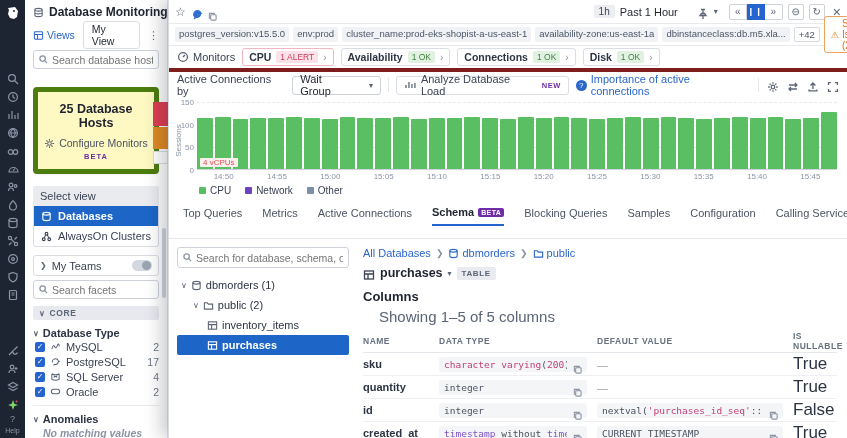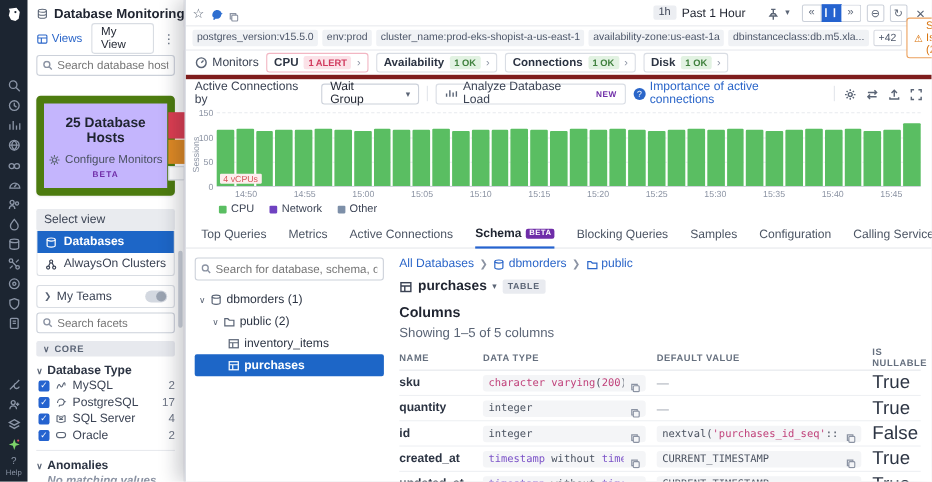--- a/index.html
+++ b/index.html
@@ -26,21 +26,21 @@
   .sb-views { display:flex; align-items:center; gap:8px; height:22px; padding:0 8px; background:#fff; }
   .views-btn { color:#2b66c9; font-size:10.5px; display:flex; gap:3px; align-items:center; }
   .myview { background:#fff; border:1px solid #d9dde3; border-radius:3px; padding:1px 8px; font-size:10.5px; color:#1f2430; }
   .dots { color:#5b6576; font-size:11px; }
   .sb-search, .facet-search { display:flex; align-items:center; gap:4px; margin:4px 8px 0;
         border:1px solid #ccd1da; border-radius:3px; height:19px; padding:0 5px; background:#fff; }
   .sb-search input, .facet-search input, .tree-search input { border:0; outline:0; width:100%;
         font-size:10.5px; color:#3b4354; font-family:"Liberation Sans",sans-serif; }
   .mag { width:9px; height:9px; stroke:#8b93a3; fill:none; stroke-width:1.4; flex:none; }
 
-  .hosts-card { margin:18px 8px 0; border:7px solid #4d7c0f; border-radius:4px; background:#c4b5fd;
+  .hosts-card { margin:18px 8px 0; border:5px solid #4d7c0f; border-radius:4px; background:#fef9c3;
         box-shadow:0 1px 2px rgba(20,25,35,.06); text-align:center; padding:10px 4px 8px; }
   .hosts-card .n { font-size:12.5px; font-weight:bold; color:#1f2430; }
   .hosts-card .cfg { display:flex; justify-content:center; gap:4px; align-items:center; margin-top:7px; font-size:10.5px; color:#4b5262; }
   .beta-txt { display:block; margin-top:3px; font-size:7.5px; font-weight:bold; letter-spacing:1px; color:#6f2da8; }
 
   .mini-blocks { position:absolute; right:-1px; top:102px; width:15px; }
   .mini-blocks .r { height:24px; background:#de3e52; }
   .mini-blocks .o { height:22px; background:#e08a24; margin-top:1px; }
   .mini-blocks .w { height:13px; background:#fff; border:1px solid #d9dde3; margin-top:2px; }
 
@@ -99,21 +99,21 @@
   .tag.plus { background:#fff; border:1px solid #d7dae1; }
   .p-tags .right { margin-left:auto; display:flex; gap:5px; }
   .btn-setup { display:flex; align-items:center; gap:3px; border:1px solid #eca05c; border-radius:3px;
         padding:1px 6px; font-size:10px; color:#d9730d; background:#fff; }
 
   .p-monitors { height:26px; flex:none; display:flex; align-items:center; gap:7px; padding:0 8px; border-bottom:4px solid #7f1d1d; }
   .mon-label { display:flex; align-items:center; gap:4px; font-size:11px; color:#3b4354; }
   .pill { display:flex; align-items:center; gap:5px; border:1px solid #d9dde4; border-radius:3px; height:18px; padding:0 6px; background:#fff; }
   .pill.alert { border-color:#f2b6c3; }
   .pill .pl { font-size:10.5px; font-weight:bold; color:#2c3443; }
-  .badge { font-size:8.5px; font-weight:bold; border-radius:2px; padding:1px 4px; white-space:nowrap; }
+  .badge { font-size:8.5px; font-weight:normal; border-radius:2px; padding:1px 4px; white-space:nowrap; }
   .badge.alert { background:#fbe2e8; color:#d13a5e; }
   .badge.ok { background:#e2f2e2; color:#41823f; }
   .pill .pc { color:#8b93a3; font-size:10px; }
 
   .p-controls { height:26px; flex:none; display:flex; align-items:center; gap:7px; padding:0 8px; }
   .ctl-label { font-size:11px; color:#3b4354; }
   .select-box { display:flex; align-items:center; gap:14px; border:1px solid #ccd1da; border-radius:3px; height:19px; padding:0 7px; font-size:11px; color:#1f2430; background:#fff; }
   .vsep { width:1px; height:14px; background:#e3e6eb; }
   .btn-analyze { display:flex; align-items:center; gap:5px; border:1px solid #d9dde4; border-radius:3px; height:19px; padding:0 7px; font-size:11px; color:#3b4354; background:#fff; }
   .new-badge { font-size:7.5px; font-weight:bold; color:#6f2da8; letter-spacing:.5px; }
@@ -129,21 +129,21 @@
   .ytick { position:absolute; left:-20px; width:17px; text-align:right; font-size:8px; color:#8b93a3; transform:translateY(-4px); }
   .bars { position:absolute; left:0; right:0; bottom:1px; top:0; display:flex; align-items:flex-end; gap:2px; }
   .bar { flex:1; background:#5abe62; border-radius:1px 1px 0 0; }
   .threshold { position:absolute; left:3px; bottom:3px; font-size:8px; color:#d45558; background:#fdeeee; padding:0 3px; border-radius:1px; }
   .x-axis { margin-left:22px; position:relative; height:12px; }
   .xtick { position:absolute; top:2px; font-size:8px; color:#8b93a3; transform:translateX(-50%); }
   .legend { margin:3px 0 0 24px; display:flex; gap:14px; align-items:center; }
   .legend-item { display:flex; align-items:center; gap:4px; font-size:10px; color:#3b4354; }
   .legend-sq { width:7px; height:7px; border-radius:1px; }
 
-  .p-tabs { flex:none; display:flex; gap:20px; padding:6px 14px 0; border-bottom:1px solid #e6e8ec; margin-top:4px; }
+  .p-tabs { flex:none; display:flex; gap:20px; padding:6px 14px 13px; border-bottom:1px solid #e6e8ec; margin-top:4px; }
   .ptab { font-size:11px; color:#4c5564; padding-bottom:6px; display:flex; gap:4px; align-items:center; white-space:nowrap; }
   .ptab.active { color:#1f2430; font-weight:bold; border-bottom:2px solid #2563cf; margin-bottom:-1px; }
   .beta-chip { font-size:7px; font-weight:bold; background:#6f2da8; color:#fff; border-radius:2px; padding:1px 3px; letter-spacing:.4px; }
 
   .p-content { flex:1; display:flex; gap:14px; padding:8px 10px 0 8px; overflow:hidden; }
   .tree-panel { width:172px; flex:none; }
   .tree-search { display:flex; align-items:center; gap:4px; border:1px solid #ccd1da; border-radius:3px; height:21px; padding:0 5px; background:#fff; }
   .tree { margin-top:7px; }
   .tree-row { display:flex; align-items:center; gap:4px; height:20px; font-size:11px; color:#2c3443; border-radius:2px; padding-left:4px; }
   .tree-row .ti { width:11px; height:11px; flex:none; color:#5b6576; }
@@ -157,21 +157,21 @@
   .breadcrumb { display:flex; align-items:center; gap:5px; font-size:11px; color:#2b66c9; }
   .breadcrumb .sep { color:#8b93a3; font-size:9px; }
   .bc-item { display:flex; align-items:center; gap:3px; }
   .bi { width:11px; height:11px; color:#2b66c9; }
   .bi svg { width:11px; height:11px; stroke:currentColor; fill:none; stroke-width:1.2; }
   .table-title { display:flex; align-items:center; gap:5px; margin-top:7px; }
   .table-title .nm { font-size:12.5px; font-weight:bold; color:#1f2430; }
   .caret { color:#5b6576; font-size:8px; }
   .table-badge { font-size:8px; font-weight:bold; letter-spacing:.6px; background:#e9ebf0; color:#5b6576; border-radius:2px; padding:2px 5px; }
   .columns-h { font-size:13px; font-weight:bold; color:#1f2430; margin-top:9px; }
-  .showing { font-size:12px; color:#5b6576; margin-top:4px; }
+  .showing { font-size:15px; color:#5b6576; margin-top:4px;margin-left:16px; }
   .cols-table { margin-top:5px; width:100%; }
   .crow { display:grid; grid-template-columns:76px 158px 196px 1fr; align-items:center; border-bottom:1px solid #eef0f3; min-height:23px; padding:1px 0; }
   .crow.head { border-bottom:1px solid #e4e7ec; min-height:18px; }
   .hcell { font-size:8.5px; font-weight:bold; color:#66707f; letter-spacing:.5px; }
   .cname { font-size:11px; font-weight:bold; color:#2c3443; }
   .chipcell { display:flex; align-items:center; justify-content:space-between; gap:6px; background:#f4f5f7;
         border-radius:3px; padding:2px 5px; margin-right:10px; }
   .code { font-family:"DejaVu Sans Mono",monospace; font-size:9.5px; white-space:nowrap; overflow:hidden; }
   .seg-plain { color:#4a5260; } .seg-str { color:#c0417a; } .seg-kw { color:#7b52c8; } .seg-num { color:#c0417a; }
   .dash { font-size:11px; color:#9aa1ad; }

